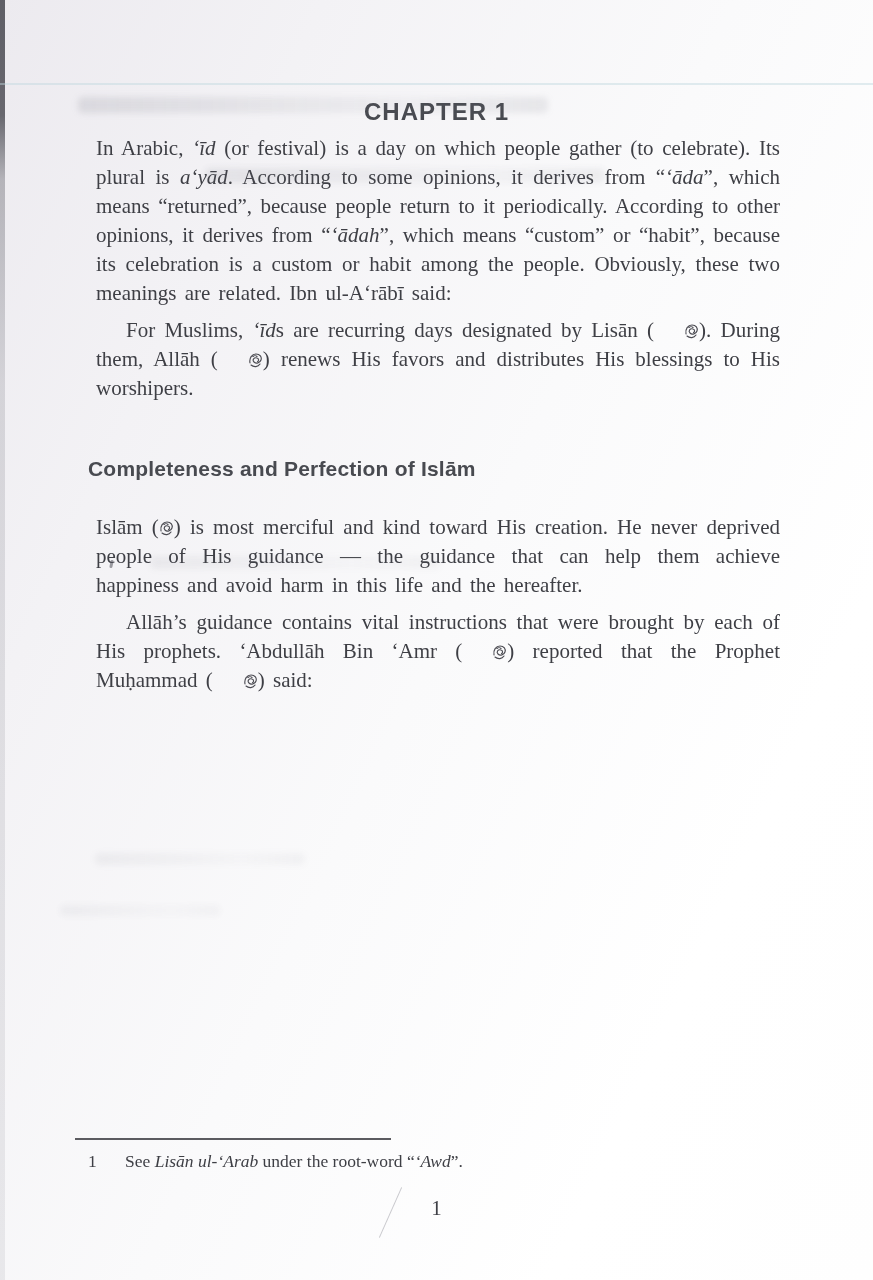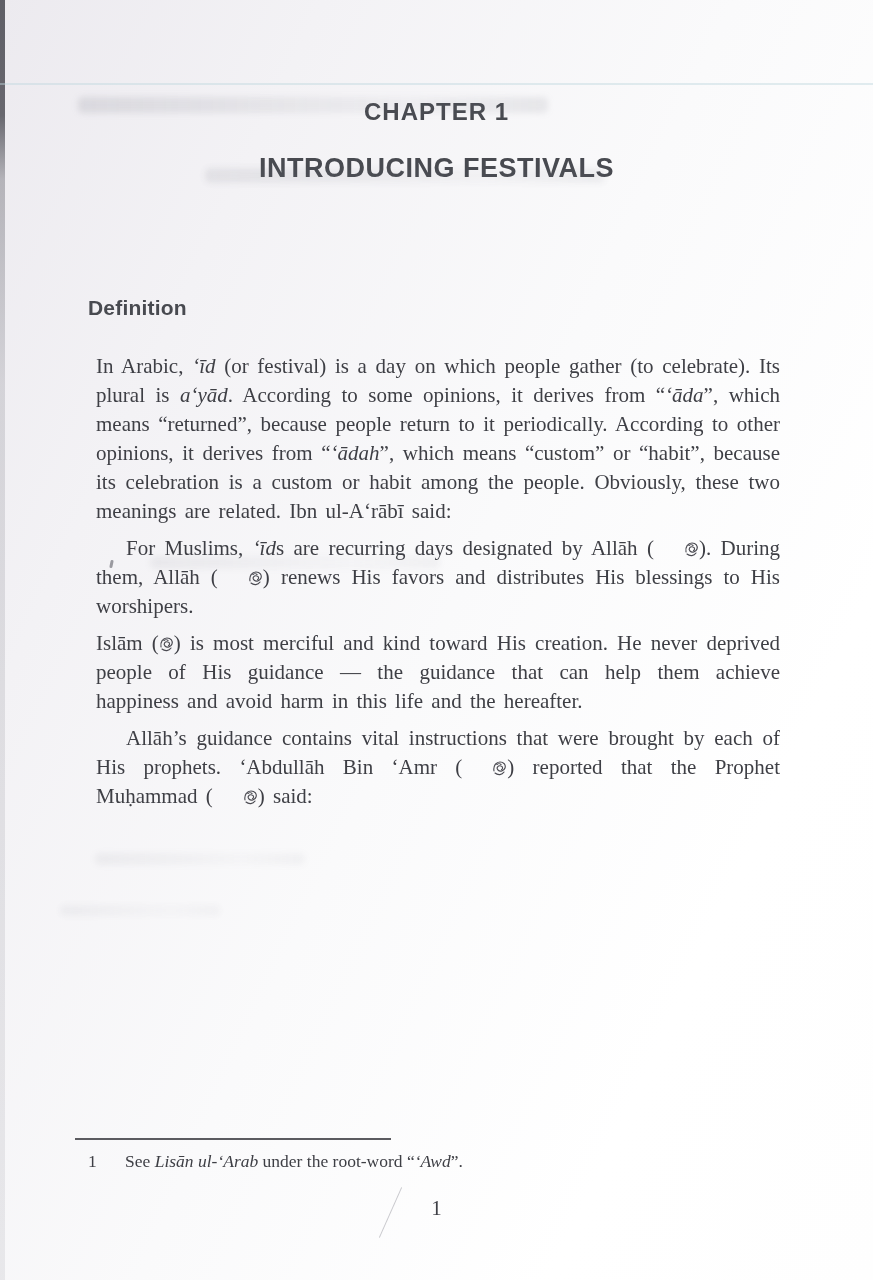--- a/index.html
+++ b/index.html
@@ -88,30 +88,29 @@
   <div class="scan-line"></div>
   <div class="ghost g1"></div>
   <div class="ghost g2"></div>
   <div class="ghost g3"></div>
   <div class="ghost g4"></div>
   <div class="ghost g5"></div>
   <div class="speck"></div>
   <div class="scratch"></div>
 
   <h1>CHAPTER 1</h1>
-  <h2>INTRODUCING FESTIVALS</h2>
 
   <div id="content">
-      <h3>Definition</h3>
       <p><span>In Arabic, </span><i>‘īd</i><span> (or festival) is a day on which people gather (to celebrate). Its plural is </span><i>a‘yād</i><span>. According to some opinions, it derives from “</span><i>‘āda</i><span>”, which means “returned”, because people return to it periodically. According to other opinions, it derives from “</span><i>‘ādah</i><span>”, which means “custom” or “habit”, because its celebration is a custom or habit among the people. Obviously, these two meanings are related. Ibn ul-A‘rābī said:</span></p>
-      <p class="indent"><span>For Muslims, </span><i>‘īd</i><span>s are recurring days designated by Allāh (</span><span class="honorific"><svg width="15" height="16" viewBox="0 0 15 16">
+      <p class="indent"><span>For Muslims, </span><i>‘īd</i><span>s are recurring days designated by Lisān (</span><span class="honorific"><svg width="15" height="16" viewBox="0 0 15 16">
             <path d="M2 11 C1 6 4 2 8 2 C12 2 14 5 13 8 C12 11 8 12 6 10 C4 8 6 5 9 6 C11 6.5 11 9 9.5 9.5 M3 13 C6 15.5 10 15 12 12 M5 4.5 C6 3.5 8 3.5 9 4.5" fill="none" stroke="#4b4b52" stroke-width="1.15" stroke-linecap="round"></path>
           </svg></span><span>). During them, Allāh (</span><span class="honorific"><svg width="15" height="16" viewBox="0 0 15 16">
             <path d="M2 11 C1 6 4 2 8 2 C12 2 14 5 13 8 C12 11 8 12 6 10 C4 8 6 5 9 6 C11 6.5 11 9 9.5 9.5 M3 13 C6 15.5 10 15 12 12 M5 4.5 C6 3.5 8 3.5 9 4.5" fill="none" stroke="#4b4b52" stroke-width="1.15" stroke-linecap="round"></path>
           </svg></span><span>) renews His favors and distributes His blessings to His worshipers.</span></p>
+      <h3>Completeness and Perfection of Islām</h3>
       <p><span>Islām (</span><span class="honorific"><svg width="15" height="16" viewBox="0 0 15 16">
             <path d="M2 11 C1 6 4 2 8 2 C12 2 14 5 13 8 C12 11 8 12 6 10 C4 8 6 5 9 6 C11 6.5 11 9 9.5 9.5 M3 13 C6 15.5 10 15 12 12 M5 4.5 C6 3.5 8 3.5 9 4.5" fill="none" stroke="#4b4b52" stroke-width="1.15" stroke-linecap="round"></path>
           </svg></span><span>) is most merciful and kind toward His creation. He never deprived people of His guidance — the guidance that can help them achieve happiness and avoid harm in this life and the hereafter.</span></p>
       <p class="indent"><span>Allāh’s guidance contains vital instructions that were brought by each of His prophets. ‘Abdullāh Bin ‘Amr (</span><span class="honorific"><svg width="15" height="16" viewBox="0 0 15 16">
             <path d="M2 11 C1 6 4 2 8 2 C12 2 14 5 13 8 C12 11 8 12 6 10 C4 8 6 5 9 6 C11 6.5 11 9 9.5 9.5 M3 13 C6 15.5 10 15 12 12 M5 4.5 C6 3.5 8 3.5 9 4.5" fill="none" stroke="#4b4b52" stroke-width="1.15" stroke-linecap="round"></path>
           </svg></span><span>) reported that the Prophet Muḥammad (</span><span class="honorific"><svg width="15" height="16" viewBox="0 0 15 16">
             <path d="M2 11 C1 6 4 2 8 2 C12 2 14 5 13 8 C12 11 8 12 6 10 C4 8 6 5 9 6 C11 6.5 11 9 9.5 9.5 M3 13 C6 15.5 10 15 12 12 M5 4.5 C6 3.5 8 3.5 9 4.5" fill="none" stroke="#4b4b52" stroke-width="1.15" stroke-linecap="round"></path>
           </svg></span><span>) said:</span></p>
     </div>
 

